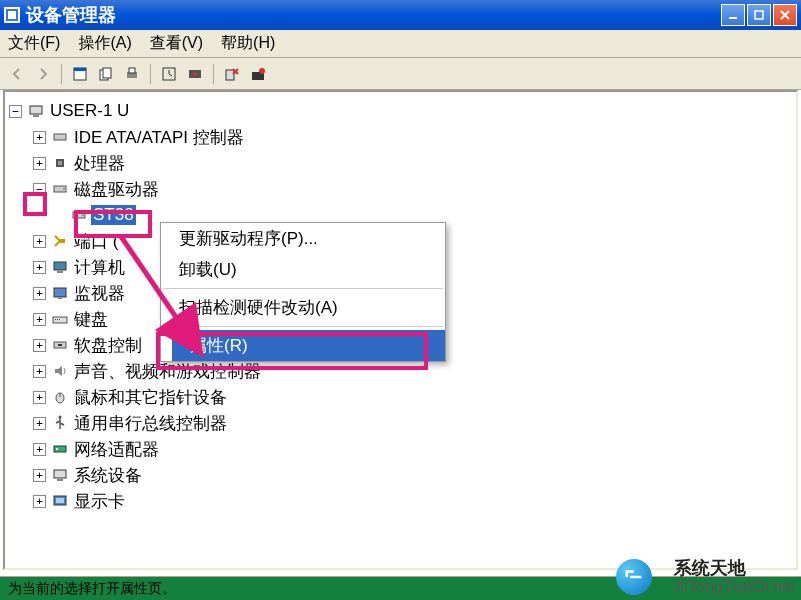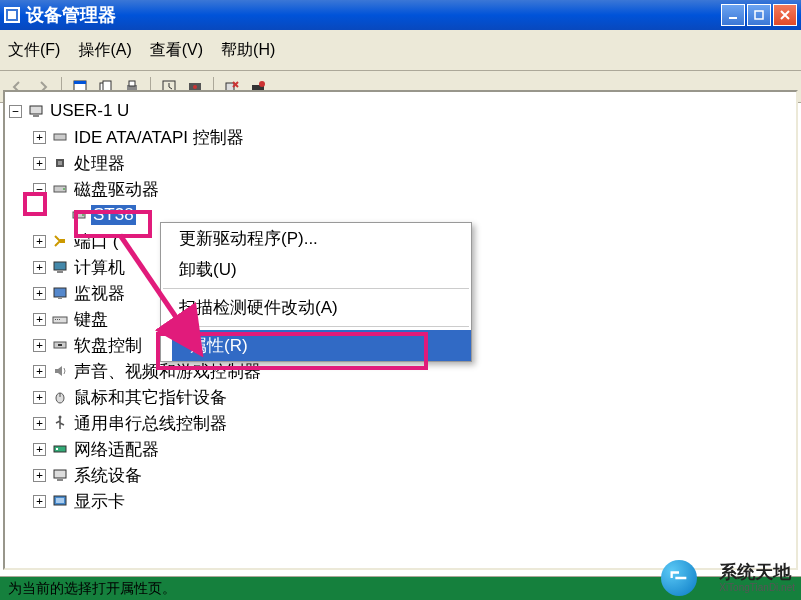--- a/index.html
+++ b/index.html
@@ -7,21 +7,21 @@
     
     
     .titlebar { height: 30px; background: linear-gradient(to bottom, #3b77d6, #0053d9, #0848bd); display: flex; align-items: center; padding: 0 4px; color: #fff; }
     .titlebar-icon { width: 16px; height: 16px; background: #fff; margin-right: 6px; display: inline-block; }
     .titlebar-title { flex: 1; font-size: 18px; font-weight: bold; }
     .winbtn { width: 24px; height: 22px; margin-left: 2px; border: 1px solid #fff; background: linear-gradient(to bottom, #6ca4f1, #3b77d6); display: flex; align-items: center; justify-content: center; }
     .winbtn.close { background: linear-gradient(to bottom, #f37a5b, #e24b29); }
     .winbtn svg { width: 12px; height: 12px; }
     
     
-    .menubar { height: 41px; background: #ece9d8; border-bottom: 1px solid #aca899; display: flex; align-items: center; padding: 0 8px; font-size: 16px; }
+    .menubar { height: 28px; background: #ece9d8; border-bottom: 1px solid #aca899; display: flex; align-items: center; padding: 0 8px; font-size: 16px; }
     .menubar span { margin-right: 18px; cursor: default; }
     
     
     .toolbar { height: 32px; background: #ece9d8; border-bottom: 1px solid #aca899; display: flex; align-items: center; padding: 0 6px; gap: 4px; }
     .tbtn { width: 22px; height: 22px; display: flex; align-items: center; justify-content: center; border: 1px solid transparent; }
     .tbtn svg { width: 16px; height: 16px; }
     .tbtn.disabled { opacity: 0.4; }
     .tsep { width: 1px; height: 20px; background: #aca899; margin: 0 3px; }
     
     
@@ -45,21 +45,21 @@
     .cm-sep { height: 1px; background: #ccc; margin: 3px 2px; }
     
     
     .statusbar { position: absolute; bottom: 0; left: 0; right: 0; height: 24px; background: #15803d; border-top: 1px solid #aca899; display: flex; align-items: center; padding: 0 8px; font-size: 14px; }
     
     
     .watermark { position: absolute; right: 6px; bottom: 4px; display: flex; align-items: center; gap: 22px; z-index: 100; }
     .wm-logo { width: 36px; height: 36px; border-radius: 50%; background: radial-gradient(circle at 30% 30%, #5ac8f5, #0a7ac5); display: flex; align-items: center; justify-content: center; }
     .wm-text { font-size: 14px; line-height: 1.1; }
     .wm-text-main { font-weight: bold; color: #222; font-size: 18px; }
-    .wm-text-sub { color: #555; font-size: 10px; }
+    .wm-text-sub { color: #555; font-size: 16px; }
   </style>
 </head>
 <body>
 
 <div class="titlebar">
   <span class="titlebar-icon">
     <svg viewBox="0 0 16 16">
         <rect x="2" y="2" width="12" height="12" fill="#3b77d6"></rect>
         <rect x="4" y="4" width="8" height="8" fill="#fff"></rect>
       </svg>
@@ -337,21 +337,21 @@
           <svg viewBox="0 0 16 16">
             <rect x="2" y="3" width="12" height="9" fill="#48c" stroke="#333"></rect>
             <rect x="4" y="5" width="8" height="5" fill="#ace"></rect>
           </svg>
         </span>
       <span class="node-label">显示卡</span>
     </div>
   </div>
 </div>
 
-<div class="context-menu" style="left:160px; top:222px; width:312px;">
+<div class="context-menu" style="left:160px; top:222px; width:286px;">
   <div class="cm-item">更新驱动程序(P)...</div>
   <div class="cm-item">卸载(U)</div>
   <div class="cm-sep"></div>
   <div class="cm-item">扫描检测硬件改动(A)</div>
   <div class="cm-sep"></div>
   <div class="cm-item hovered">属性(R)</div>
 </div>
 
 <div class="highlight-box" style="left:23px; top:192px; width:24px; height:24px;"></div>
 <div class="highlight-box" style="left:74px; top:210px; width:78px; height:28px;"></div>

